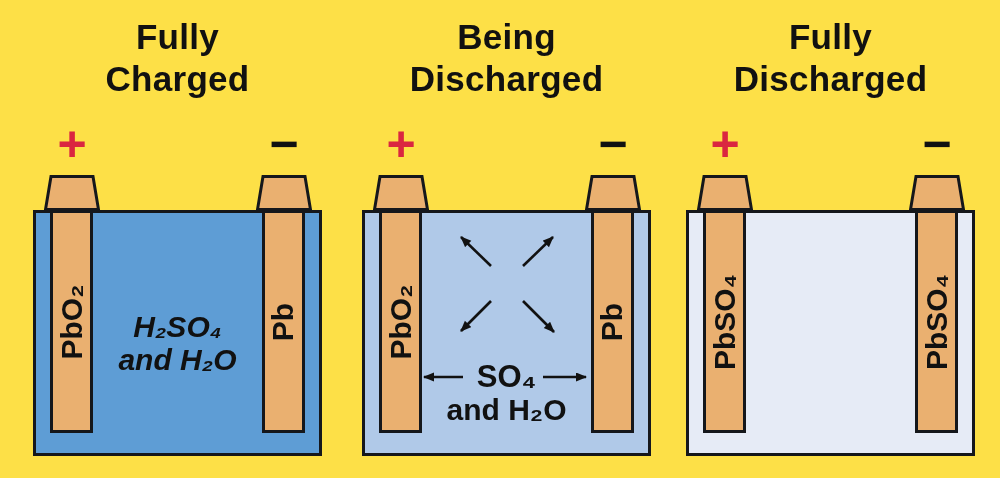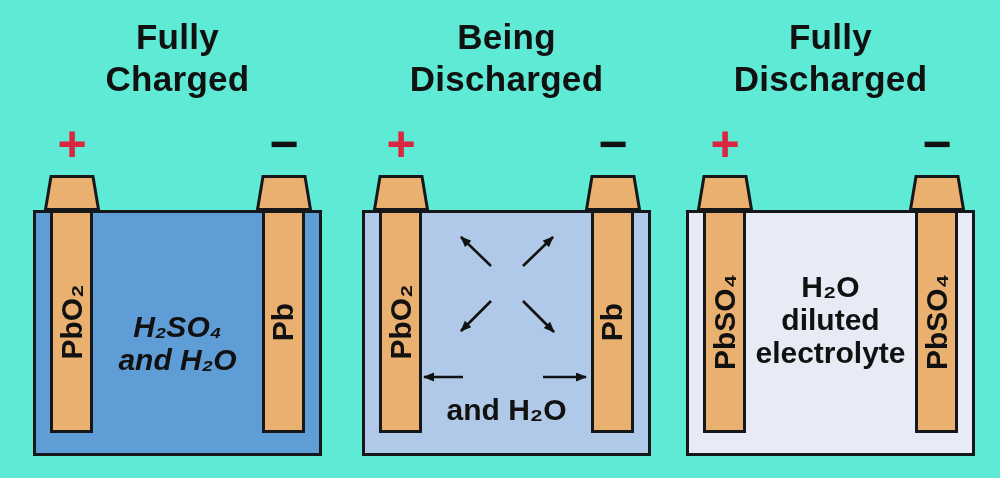--- a/index.html
+++ b/index.html
@@ -65,21 +65,21 @@
     position:absolute;left:0;right:0;text-align:center;
     font-weight:700;color:#111;z-index:4;
   }
   .h2-label{top:265px;font-size:31px;line-height:36px;}
   .so4-label{top:359px;font-size:31px;line-height:36px;}
   .andh2o-label{top:392px;font-size:30px;line-height:36px;}
 </style>
 </head>
 <body>
 
-<div class="stage" style="background-color: #5eead4;">
+<div class="stage" style="background-color: #fde047;">
 
   <section class="panel" id="panel-1">
     <div class="title">Fully
 Charged</div>
     <div class="sign pos" style="color: rgb(218, 38, 64);">+</div>
     <div class="sign neg" style="color: rgb(17, 17, 17);">−</div>
 
     <div class="tank" style="background-color: rgb(94, 157, 213);"></div>
 
     <svg class="terminal left" viewBox="0 0 56 36">
@@ -133,20 +133,21 @@
       <g stroke="#111" stroke-width="2.6">
         <line x1="129" y1="56" x2="99" y2="27" marker-end="url(#ah)"></line>
         <line x1="161" y1="56" x2="191" y2="27" marker-end="url(#ah)"></line>
         <line x1="129" y1="91" x2="99" y2="121" marker-end="url(#ah)"></line>
         <line x1="161" y1="91" x2="192" y2="122" marker-end="url(#ah)"></line>
         <line x1="101" y1="167" x2="62" y2="167" marker-end="url(#ah)"></line>
         <line x1="181" y1="167" x2="224" y2="167" marker-end="url(#ah)"></line>
       </g>
     </svg>
 
+    <div class="mid-label so4-label">SO₄</div>
     <div class="mid-label andh2o-label">and H₂O</div>
 
     <div class="tank-outline"></div>
   </section>
 
   <section class="panel" id="panel-3">
     <div class="title">Fully
 Discharged</div>
     <div class="sign pos" style="color: rgb(218, 38, 64);">+</div>
     <div class="sign neg" style="color: rgb(17, 17, 17);">−</div>
@@ -160,20 +161,17 @@
       <polygon points="7,1.5 49,1.5 54.5,34.5 1.5,34.5" stroke="#15171b" stroke-width="3" style="fill: rgb(234, 176, 112);"></polygon>
     </svg>
 
     <div class="electrode left" style="background-color: rgb(234, 176, 112);">
       <span class="rot">PbSO₄</span>
     </div>
     <div class="electrode right" style="background-color: rgb(234, 176, 112);">
       <span class="rot">PbSO₄</span>
     </div>
 
-    <div class="electrolyte-text">H₂O
-diluted
-electrolyte</div>
 
     <div class="tank-outline"></div>
   </section>
 
 </div>
 
 </body></html>

